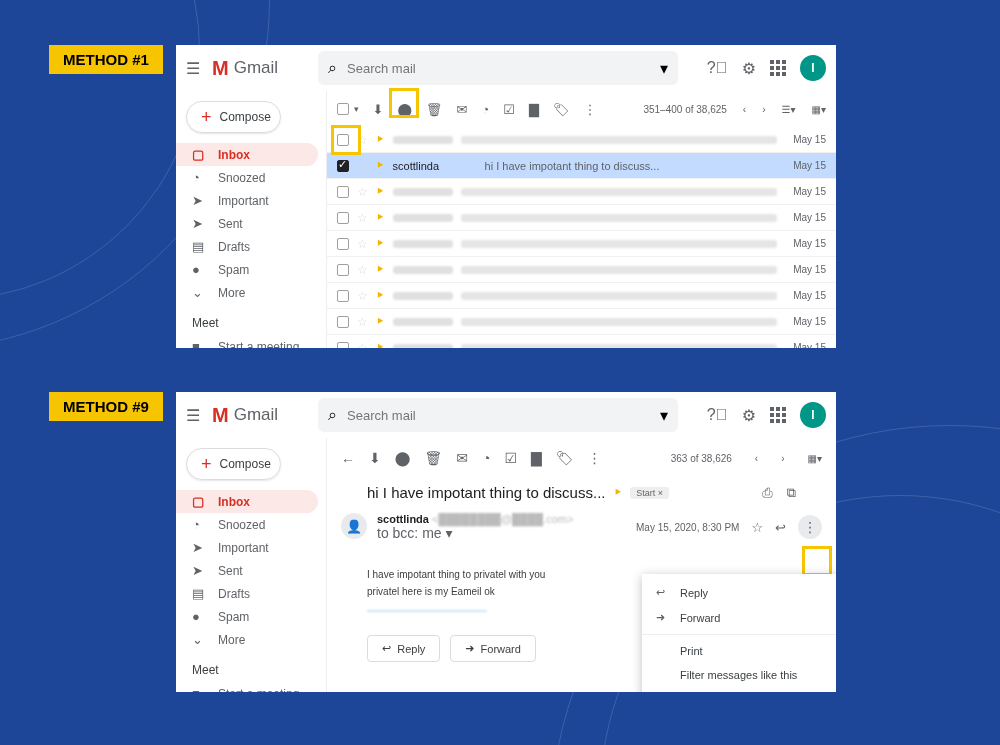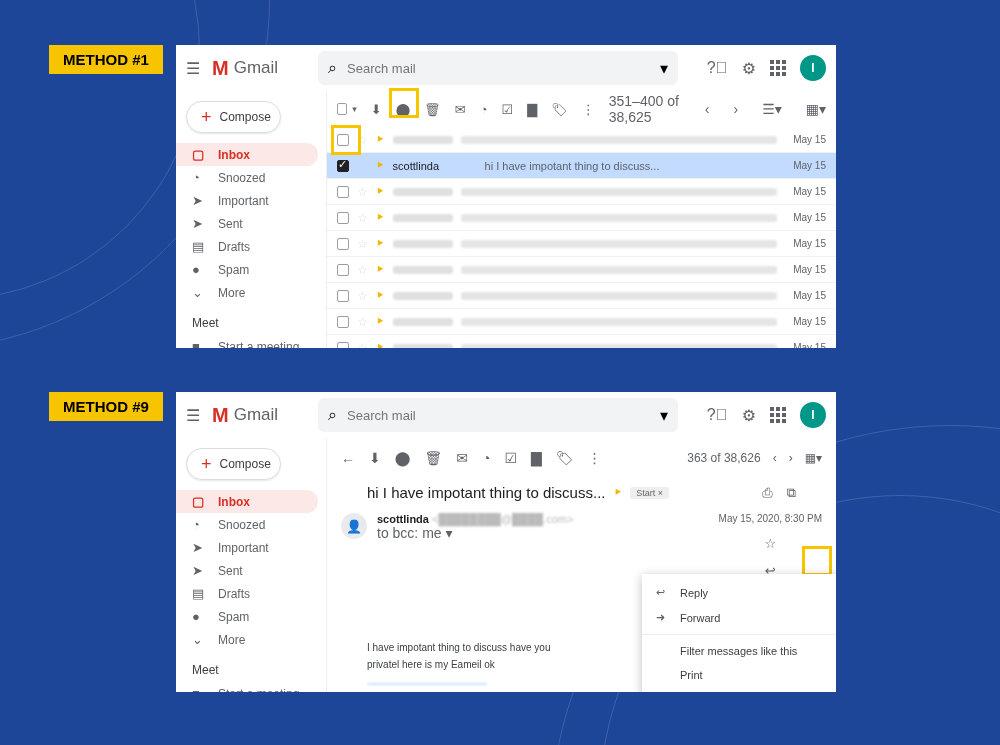--- a/index.html
+++ b/index.html
@@ -37,52 +37,52 @@
 .plus { font-size:18px; line-height:.6; }
 .plus .pr{color:#d93025}
 .nav-item { display:flex; align-items:center; gap:12px; padding:4px 16px; font-size:12px; color:#5f6368; cursor:pointer; border-radius:0 14px 14px 0; margin-right:8px; }
 .nav-item.active { background:#fce8e6; color:#d93025; font-weight:bold; }
 .nav-ico { width:14px; font-size:13px; }
 .meet-h { font-size:12px; color:#3c4043; padding:12px 16px 5px; font-weight:500; }
 
 .main { flex:1; border-left:1px solid #eee; position:relative; }
 .toolbar { display:flex; align-items:center; height:36px; padding:0 10px; gap:14px; color:#5f6368; font-size:13px; }
 .toolbar .ico { cursor:pointer; }
-.tb-right { margin-left:auto; display:flex; align-items:center; gap:24px; font-size:14px; color:#5f6368; }
+.tb-right { margin-left:auto; display:flex; align-items:center; gap:16px; font-size:10px; color:#5f6368; }
 
 .highlight-box { position:absolute; border:3px solid #f7c400; pointer-events:none; z-index:3; }
 
 .rows { }
 .row { display:flex; align-items:center; height:26px; padding:0 10px; gap:8px; border-bottom:1px solid #f1f1f1; font-size:11px; }
 .row.sel { background:#c2dbff; }
 .cb { width:12px; height:12px; border:1.5px solid #9e9e9e; border-radius:2px; display:inline-block; cursor:pointer; }
 .cb.ck { background:#202124; border-color:#202124; position:relative; }
 .cb.ck::after { content:"✓"; color:#fff; position:absolute; top:-3px; left:0; font-size:11px; }
 .star { color:#dadce0; font-size:12px; cursor:pointer; }
 .imp { color:#f4b400; font-size:11px; }
 .sender { width:84px; color:#202124; font-size:11px; }
 .blur-s { width:60px; height:8px; background:#e0e0e0; border-radius:3px; filter:blur(1px); }
 .blur-sub { flex:1; height:8px; background:#e5e5e5; border-radius:3px; filter:blur(1px); margin-right:8px; }
 .subject { flex:1; color:#5f6368; font-size:11px; }
 .date { color:#5f6368; font-size:10px; margin-left:auto; }
 
 
 .msg-toolbar { display:flex; align-items:center; height:40px; padding:0 14px; gap:14px; color:#5f6368; }
 .msg-toolbar .ico { cursor:pointer; font-size:14px; }
-.msg-tb-right { margin-left:auto; display:flex; align-items:flex-start; gap:12px; font-size:12px; }
+.msg-tb-right { margin-left:auto; display:flex; align-items:flex-start; gap:23px; font-size:10px; }
 .msg-head { padding:6px 40px 4px; display:flex; align-items:center; gap:8px; }
 .msg-title { font-size:15px; color:#202124; }
 .inbox-chip { background:#eee; color:#666; font-size:9px; padding:1px 6px; border-radius:3px; }
 .msg-head-right { margin-left:auto; display:flex; gap:14px; color:#5f6368; font-size:13px; }
 .msg-meta { display:flex; padding:8px 14px 0 14px; gap:10px; position:relative; }
 .av2 { width:26px; height:26px; border-radius:50%; background:#e8eaed; color:#9aa0a6; display:flex; align-items:center; justify-content:center; font-size:13px; }
 .meta-t { font-size:11px; }
 .meta-t .nm { font-weight:bold; color:#202124; }
 .meta-t .em { color:#bbb; filter:blur(1px); }
-.meta-r { margin-left:auto; display:flex; align-items:center; gap:12px; font-size:10px; color:#5f6368;flex-direction:column; }
+.meta-r { margin-left:auto; display:flex; align-items:center; gap:12px; font-size:10px; color:#5f6368; }
 .more-btn { width:24px; height:24px; border-radius:50%; background:#e8eaed; display:flex; align-items:center; justify-content:center; cursor:pointer; font-size:14px; color:#5f6368; }
 .msg-body { padding:8px 40px; font-size:10px; color:#3c4043; line-height:1.7; }
 .msg-body .link { background:#cfe2ff; display:inline-block; padding:1px 60px; border-radius:2px; filter:blur(1px); }
 .reply-bar { padding:10px 40px; display:flex; gap:10px; }
 .rbtn { border:1px solid #dadce0; border-radius:4px; padding:6px 14px; font-size:11px; color:#3c4043; display:flex; align-items:center; gap:6px; cursor:pointer; }
 
 .menu { position:absolute; right:-6px; top:136px; width:200px; background:#fff; box-shadow:0 2px 10px rgba(0,0,0,.25); padding:6px 0; font-size:11px; z-index:4; }
 .menu-item { display:flex; align-items:center; gap:10px; padding:6px 14px; color:#3c4043; cursor:pointer; }
 .menu-ico { width:14px; color:#5f6368; }
 .sep { height:1px; background:#eee; margin:4px 0; }
@@ -385,21 +385,21 @@
         <div class="meta-r">
           <span>May 15, 2020, 8:30 PM</span>
           <span style="font-size:13px">☆</span>
           <span style="font-size:13px">↩</span>
           <span class="more-btn">⋮</span>
         </div>
       </div>
       <div class="highlight-box" style="top:108px;right:4px;width:30px;height:30px"></div>
       <div class="msg-body">
         <br>
-        <div>I have impotant thing to discuss have you</div>
+        <div>I have impotant thing to privatel with you</div>
         <div>privatel here is my Eameil ok</div>
         <span class="link"></span>
       </div>
       <div class="reply-bar">
         <div class="rbtn">
             <span>↩</span>
             <span>Reply</span>
           </div>
         <div class="rbtn">
             <span>➜</span>
@@ -413,27 +413,27 @@
               <span class="menu-ico">↩</span>
               <span>Reply</span>
             </div>
             <div class="menu-item">
               <span class="menu-ico">➜</span>
               <span>Forward</span>
             </div>
             <div class="sep"></div>
             <div class="menu-item">
               <span class="menu-ico"></span>
+              <span>Print</span>
+            </div>
+            <div class="menu-item">
+              <span class="menu-ico"></span>
               <span>Filter messages like this</span>
             </div>
             <div class="menu-item">
               <span class="menu-ico"></span>
-              <span>Print</span>
-            </div>
-            <div class="menu-item">
-              <span class="menu-ico"></span>
             </div>
           </div>
       </div>
       <div class="highlight-box" style="top:250px;right:-6px;width:200px;height:24px"></div>
     </div>
   </div>
 </div>
 
 </body></html>

